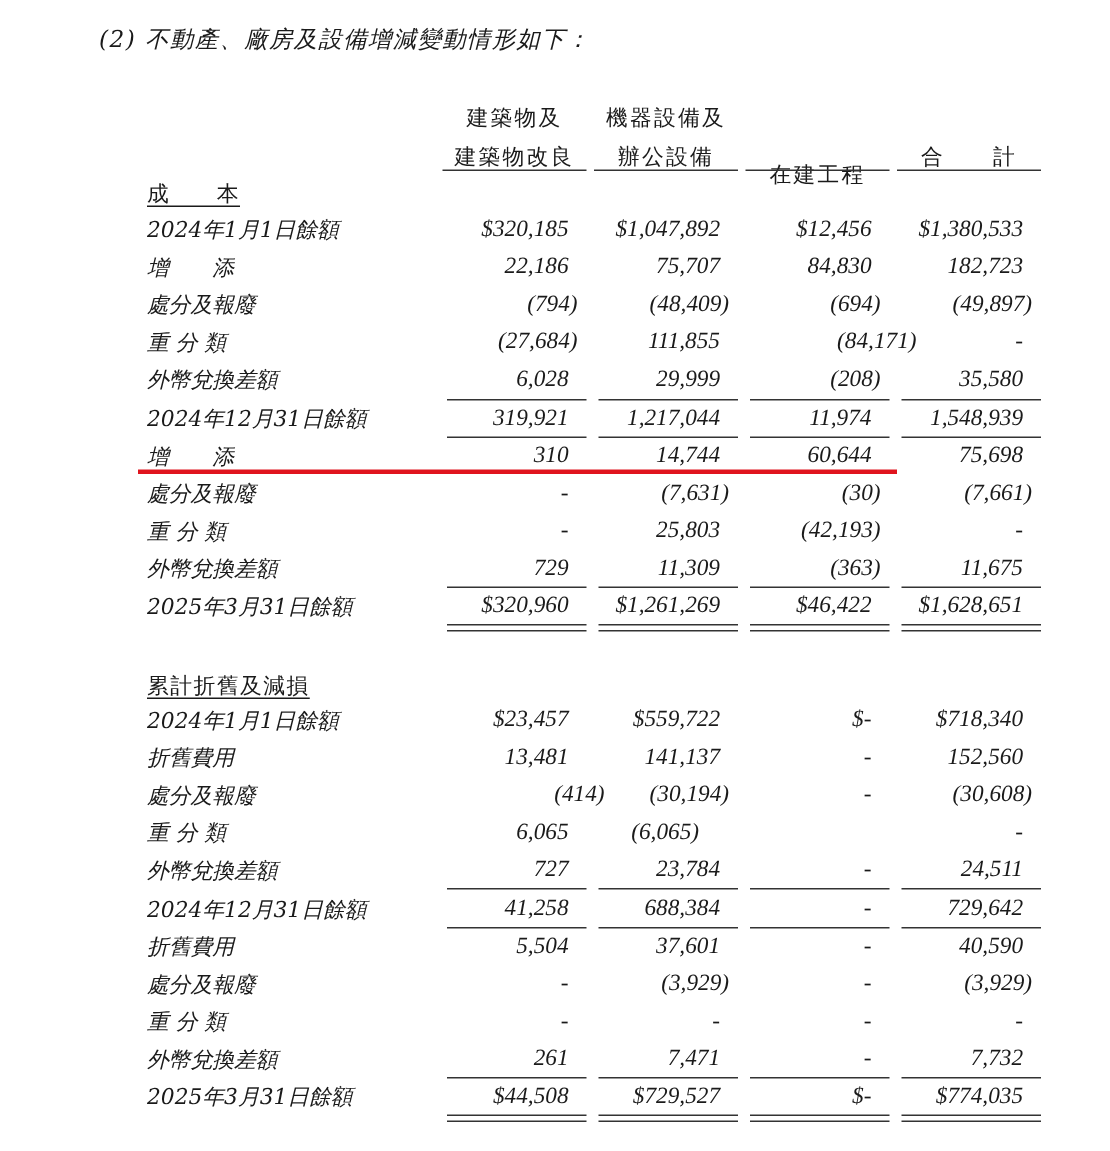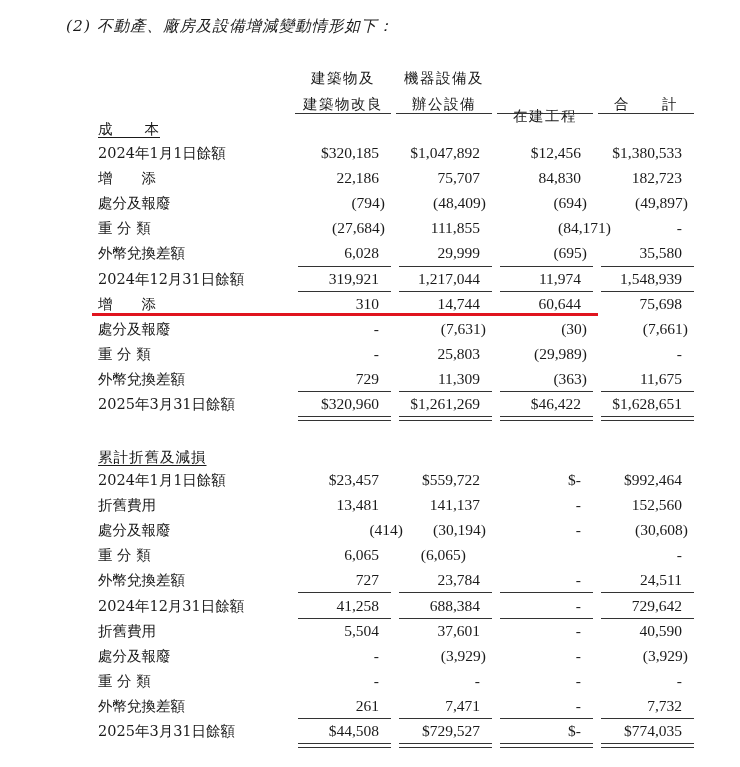--- a/index.html
+++ b/index.html
@@ -3,21 +3,21 @@
 <meta charset="utf-8">
 <style>
   html, body { margin:0; padding:0; background:#ffffff; }
   body { width:740px; height:767px; position:relative; overflow:hidden;
          font-family:"DejaVu Serif","Liberation Serif",serif; color:#1a1a1a; }
   .title { position:absolute; left:66px; top:16px; font-size:15.5px; letter-spacing:1px;font-style:italic; }
   .hdr { position:absolute; font-size:14.5px; letter-spacing:1.5px; text-align:center; }
   .hdr-line { position:absolute; height:0; border-bottom:1.6px solid #333; }
   .section { position:absolute; left:98px; font-size:14.5px; letter-spacing:1px;
              text-decoration:underline; text-underline-offset:3px; }
-  .row { position:absolute; left:0; width:628px; height:25px; font-size:14.5px; }
+  .row { position:absolute; left:0; width:628px; height:25px; font-size:14.5px;font-style:italic; }
   .label { position:absolute; left:98px; top:0; white-space:pre; }
   .num { position:absolute; top:0; text-align:right; font-family:"Liberation Serif","DejaVu Serif",serif; font-size:15.5px; }
   .c0 { left:280px; width:99px; }
   .c1 { left:381px; width:99px; }
   .c2 { left:482px; width:99px; }
   .c3 { left:583px; width:99px; }
   .rule { position:absolute; height:0; border-bottom:1.3px solid #333; }
   .dbl { position:absolute; height:3px; border-top:1.3px solid #333; border-bottom:1.3px solid #333; }
   .red-line { position:absolute; left:92px; width:506px; top:313px; height:3px; background:#e0141e; }
 </style>
@@ -65,21 +65,21 @@
   <span class="label">重 分 類</span>
   <span class="num c0" style="left:286px;">(27,684)</span>
   <span class="num c1">111,855</span>
   <span class="num c2" style="left:512px;">(84,171)</span>
   <span class="num c3">-</span>
 </div>
 <div class="row" style="top:244px;">
   <span class="label">外幣兌換差額</span>
   <span class="num c0">6,028</span>
   <span class="num c1">29,999</span>
-  <span class="num c2" style="left:488px;">(695)</span>
+  <span class="num c2" style="left:488px;">(208)</span>
   <span class="num c3">35,580</span>
 </div>
 <div class="rule" style="left:298px;width:93px;top:266px;"></div>
 <div class="rule" style="left:399px;width:93px;top:266px;"></div>
 <div class="rule" style="left:500px;width:93px;top:266px;"></div>
 <div class="rule" style="left:601px;width:93px;top:266px;"></div>
 
 <div class="row" style="top:270px;">
   <span class="label">2024年12月31日餘額</span>
   <span class="num c0">319,921</span>
@@ -105,21 +105,21 @@
   <span class="label">處分及報廢</span>
   <span class="num c0">-</span>
   <span class="num c1" style="left:387px;">(7,631)</span>
   <span class="num c2" style="left:488px;">(30)</span>
   <span class="num c3" style="left:589px;">(7,661)</span>
 </div>
 <div class="row" style="top:345px;">
   <span class="label">重 分 類</span>
   <span class="num c0">-</span>
   <span class="num c1">25,803</span>
-  <span class="num c2" style="left:488px;">(29,989)</span>
+  <span class="num c2" style="left:488px;">(42,193)</span>
   <span class="num c3">-</span>
 </div>
 <div class="row" style="top:370px;">
   <span class="label">外幣兌換差額</span>
   <span class="num c0">729</span>
   <span class="num c1">11,309</span>
   <span class="num c2" style="left:488px;">(363)</span>
   <span class="num c3">11,675</span>
 </div>
 <div class="rule" style="left:298px;width:93px;top:391px;"></div>
@@ -139,21 +139,21 @@
 <div class="dbl" style="left:500px;width:93px;top:416px;"></div>
 <div class="dbl" style="left:601px;width:93px;top:416px;"></div>
 
 <div class="section" style="top:448px;">累計折舊及減損</div>
 
 <div class="row" style="top:471px;">
   <span class="label">2024年1月1日餘額</span>
   <span class="num c0">$23,457</span>
   <span class="num c1">$559,722</span>
   <span class="num c2">$-</span>
-  <span class="num c3">$992,464</span>
+  <span class="num c3">$718,340</span>
 </div>
 <div class="row" style="top:496px;">
   <span class="label">折舊費用</span>
   <span class="num c0">13,481</span>
   <span class="num c1">141,137</span>
   <span class="num c2">-</span>
   <span class="num c3">152,560</span>
 </div>
 <div class="row" style="top:521px;">
   <span class="label">處分及報廢</span>

